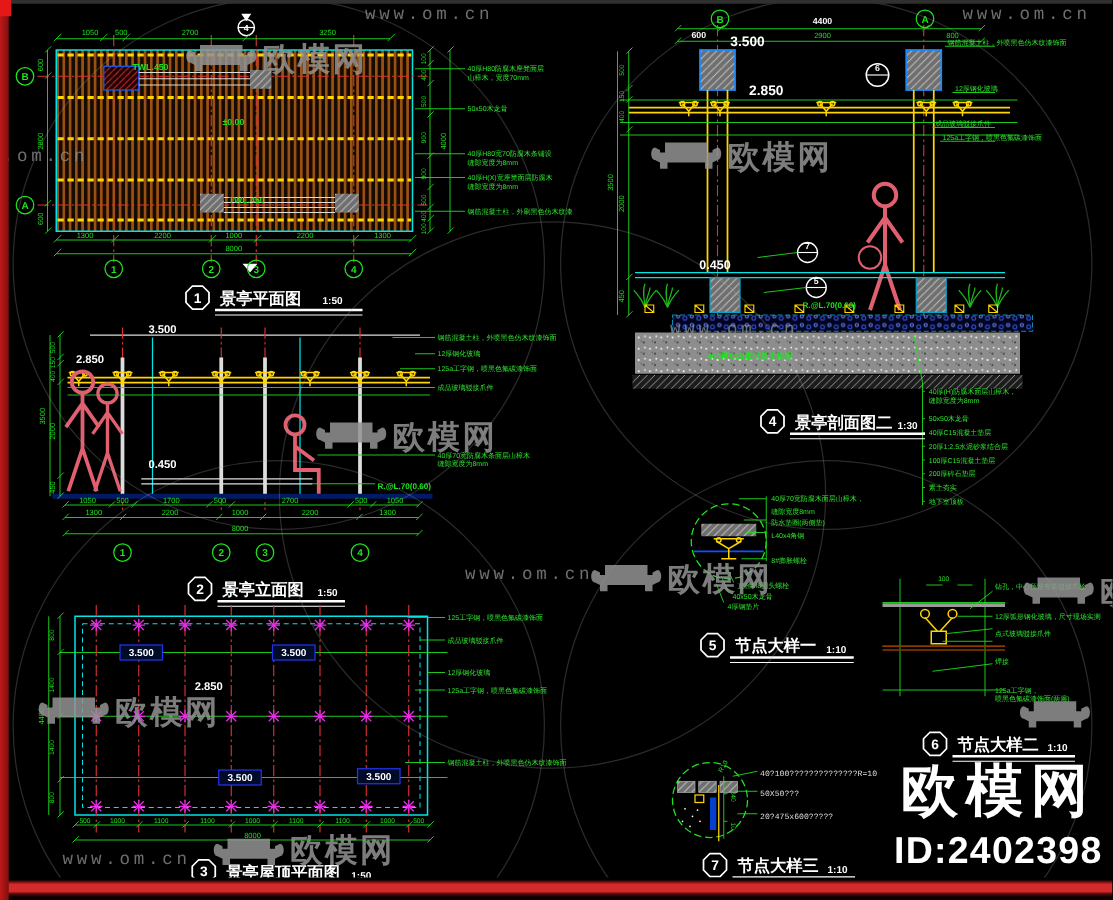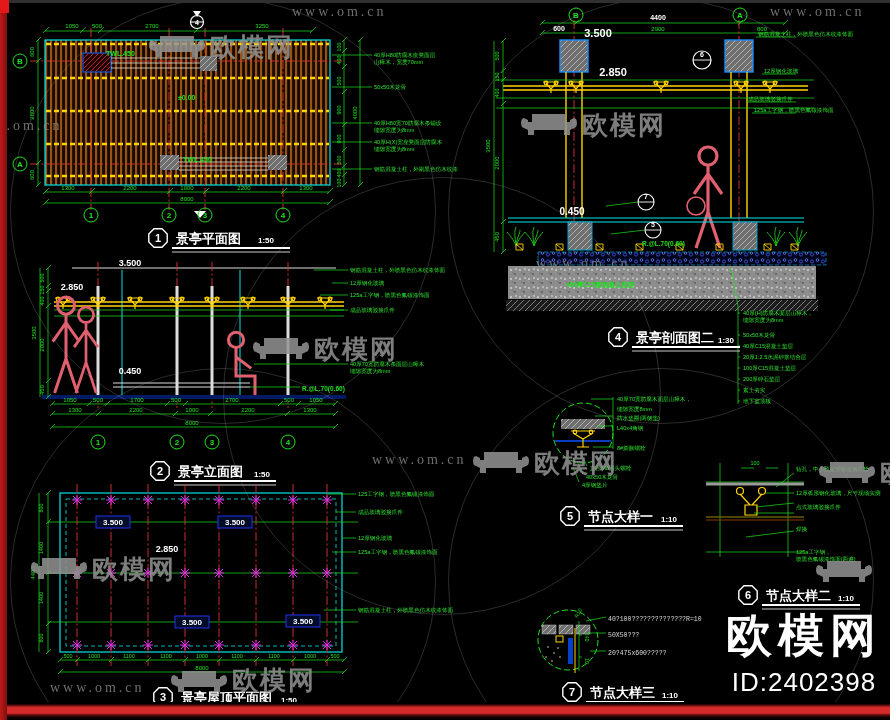--- a/index.html
+++ b/index.html
@@ -20,30 +20,30 @@
   .yl{stroke:#ffd400;stroke-width:1.4;fill:none;}
   .yd{stroke:#ffd400;stroke-width:2.4;stroke-dasharray:5 3;fill:none;}
   .cy{stroke:#00e5e5;stroke-width:1;fill:none;}
   .cyd{stroke:#00e5e5;stroke-width:0.8;stroke-dasharray:4 3;fill:none;}
   .wh{stroke:#ddd;fill:none;}
   .bubc{stroke:#1ee41e;stroke-width:1;fill:none;}
   .bubt{fill:#1ee41e;font-size:8px;font-weight:bold;text-anchor:middle;}
   .tbub{stroke:#fff;stroke-width:1.4;fill:none;}
   .tbubt{fill:#fff;font-size:11px;font-weight:bold;text-anchor:middle;}
   .wm{position:absolute;color:#939393;font-weight:bold;font-size:26px;letter-spacing:2px;opacity:.85;white-space:nowrap;z-index:6;}
-  .wurl{position:absolute;color:#8a8a8a;font-family:Liberation Serif, serif;font-size:14px;letter-spacing:3px;opacity:.8;z-index:6;white-space:nowrap;}
+  .wurl{position:absolute;color:#8a8a8a;font-family:Liberation Mono, monospace;font-size:14px;letter-spacing:3px;opacity:.8;z-index:6;white-space:nowrap;}
   .bigcircle{position:absolute;border:1px solid rgba(170,170,170,.25);border-radius:50%;z-index:1;}
   .leftbar{position:absolute;left:0;top:0;width:7px;height:720px;background:linear-gradient(90deg,#c01818,#7d1010);z-index:9;}
   .topbar{position:absolute;left:0;top:0;width:890px;height:3px;background:#303030;z-index:8;}
   .topred{position:absolute;left:0;top:0;width:9px;height:13px;background:#e41818;z-index:10;}
   .botbar{position:absolute;left:0;bottom:0;width:890px;height:18px;z-index:8;
     background:linear-gradient(180deg,#000 0,#000 10%,#5a0c0c 18%,#d42a2a 30%,#d42a2a 62%,#5a0c0c 72%,#140000 85%,#000 100%);}
   .idblock{position:absolute;right:8px;bottom:22px;text-align:center;z-index:12;color:#fff;}
   .idbrand{font-size:46px;font-weight:bold;letter-spacing:6px;}
-  .idnum{font-size:26px;letter-spacing:1px;}
+  .idnum{font-size:30px;letter-spacing:1px;font-weight:bold;}
   .couch{position:absolute;z-index:6;opacity:.85;}
 </style>
 </head>
 <body>
 
 <svg width="0" height="0">
   <defs>
     <pattern id="slats" width="5" height="8" patternUnits="userSpaceOnUse">
       <rect width="5" height="8" fill="#170b00"></rect>
         <rect width="2.1" height="8" fill="#9a5214"></rect>

